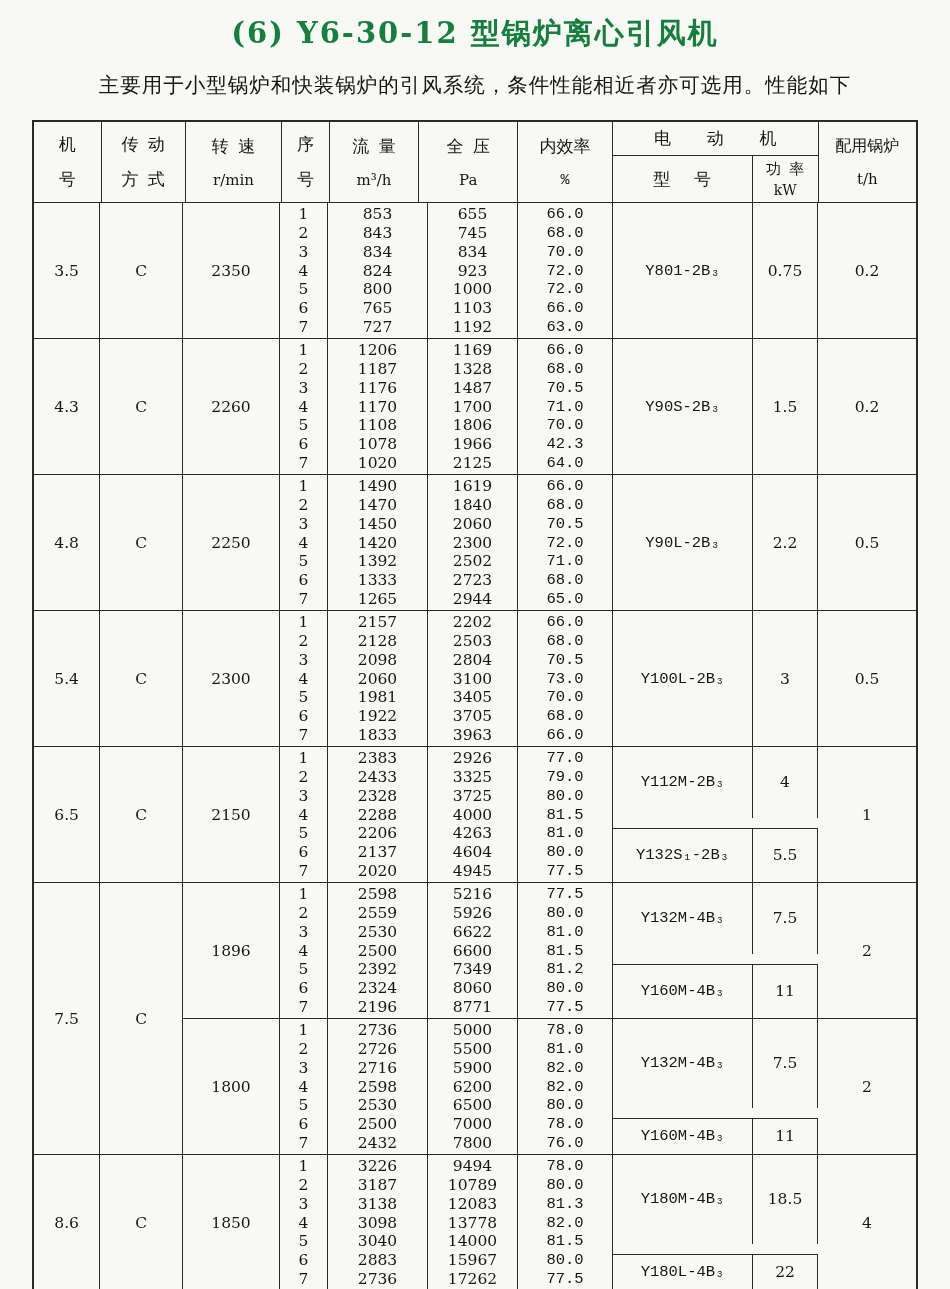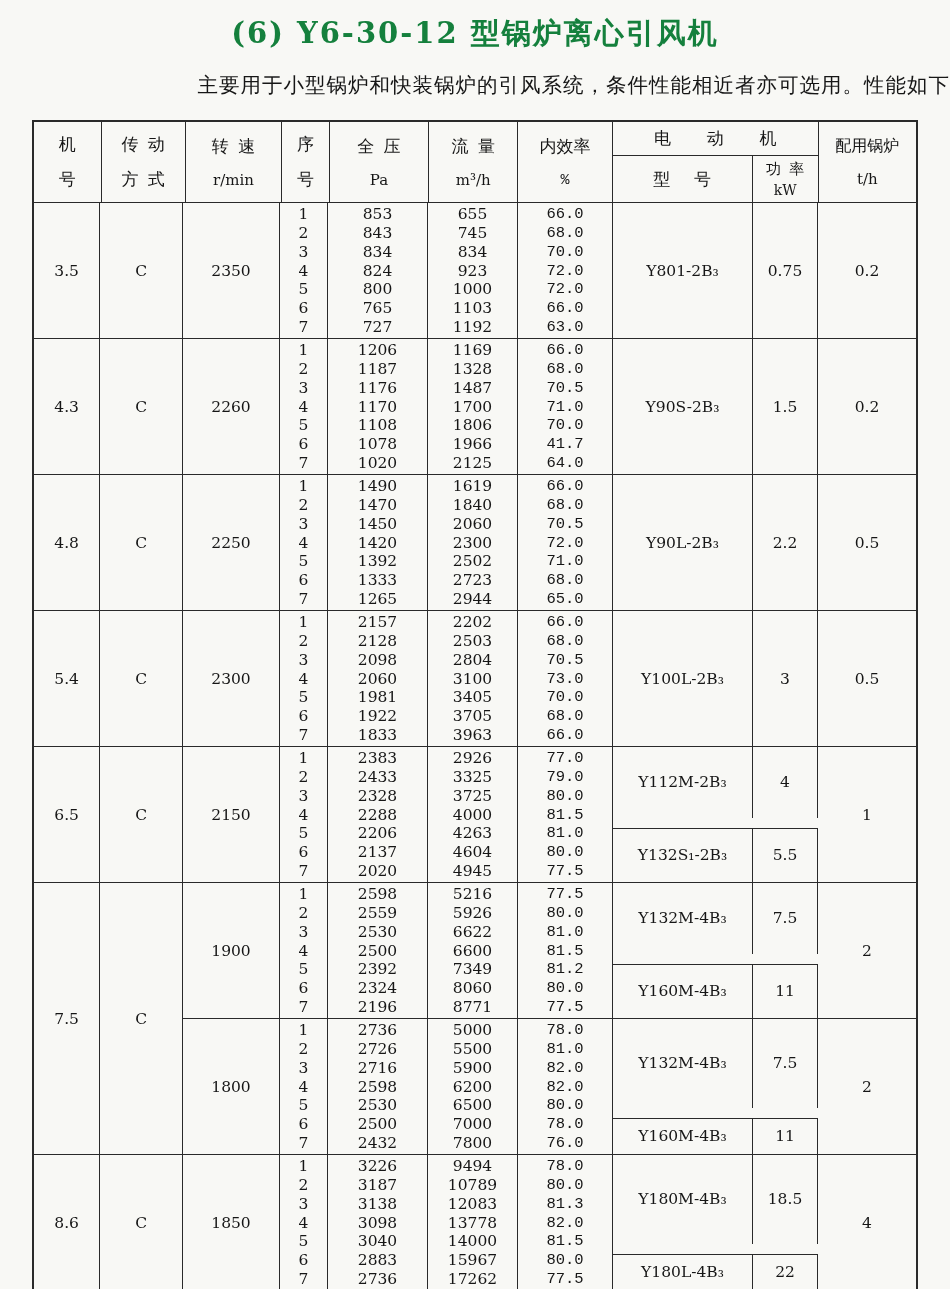--- a/index.html
+++ b/index.html
@@ -14,21 +14,21 @@
   .doc-title{
     margin-top:14px;
     text-align:center;
     font-size:29px;
     font-weight:600;
     letter-spacing:2px;
     color:#15803d;
   }
   .doc-subtitle{
     margin-top:17px;
-    text-align:right;
+    text-align:center;
     font-size:20.5px;
     color:#161616;
     letter-spacing:1px;
   }
   
   .perf-table{
     box-sizing:border-box;
     margin:21px 0 0 32px;
     width:886px;
     border:2px solid #2a2a2a;
@@ -92,21 +92,21 @@
     display:flex;flex-direction:column;
     padding:2px 0;
   }
   .num-line{
     flex:1;display:flex;align-items:center;justify-content:center;
     font-size:15.5px;
   }
   .motor-wrap{width:205px;display:flex;flex-direction:column;}
   .motor-row{display:flex;flex-grow:1;flex-basis:0;}
   .motor-row + .motor-row{border-top:1.5px solid #2a2a2a;margin-top:10px;}
-  .motor-row .col-model{border-right:1.5px solid #2a2a2a;font-size:15.5px;}
+  .motor-row .col-model{border-right:1.5px solid #2a2a2a;font-size:15.5px;font-family:Liberation Mono, monospace;}
   .motor-row .col-power{border-right:1.5px solid #2a2a2a;font-size:15.5px;}
   .block .col-boiler{border-right:none;}
 </style>
 </head>
 <body>
 
 <div class="page">
 
   <div class="doc-title">(6) Y6-30-12 型锅炉离心引风机</div>
   <div class="doc-subtitle">主要用于小型锅炉和快装锅炉的引风系统，条件性能相近者亦可选用。性能如下</div>
@@ -123,27 +123,27 @@
         <span class="sp1">方式</span>
       </div>
       <div class="h-cell col-speed">
         <span class="sp1">转速</span>
         <span class="unit">r/min</span>
       </div>
       <div class="h-cell col-serial">
         <span>序</span>
         <span>号</span>
       </div>
+      <div class="h-cell col-flow">
+        <span class="sp1">流量</span>
+        <span class="unit">m³/h</span>
+      </div>
       <div class="h-cell col-pressure">
         <span class="sp1">全压</span>
         <span class="unit">Pa</span>
-      </div>
-      <div class="h-cell col-flow">
-        <span class="sp1">流量</span>
-        <span class="unit">m³/h</span>
       </div>
       <div class="h-cell col-eff">
         <span>内效率</span>
         <span class="unit">%</span>
       </div>
       <div class="motor-head">
         <div class="motor-head-title">电动机</div>
         <div class="motor-head-sub">
           <div class="h-cell col-model">型号</div>
           <div class="h-cell col-power">
@@ -243,21 +243,21 @@
                 <div class="num-line">1806</div>
                 <div class="num-line">1966</div>
                 <div class="num-line">2125</div>
               </div>
               <div class="num-col col-eff">
                 <div class="num-line">66.0</div>
                 <div class="num-line">68.0</div>
                 <div class="num-line">70.5</div>
                 <div class="num-line">71.0</div>
                 <div class="num-line">70.0</div>
-                <div class="num-line">41.7</div>
+                <div class="num-line">42.3</div>
                 <div class="num-line">64.0</div>
               </div>
               <div class="motor-wrap">
                 <div class="motor-row" style="flex-grow: 7;">
                   <div class="cell col-model">Y90S-2B₃</div>
                   <div class="cell col-power">1.5</div>
                 </div>
               </div>
               <div class="cell col-boiler">0.2</div>
             </div>
@@ -421,21 +421,21 @@
               </div>
               <div class="cell col-boiler">1</div>
             </div>
           </div>
         </div>
         <div class="table-group">
           <div class="cell col-machine">7.5</div>
           <div class="cell col-drive">C</div>
           <div class="blocks">
             <div class="block">
-              <div class="cell col-speed">1900</div>
+              <div class="cell col-speed">1896</div>
               <div class="num-col col-serial">
                 <div class="num-line">1</div>
                 <div class="num-line">2</div>
                 <div class="num-line">3</div>
                 <div class="num-line">4</div>
                 <div class="num-line">5</div>
                 <div class="num-line">6</div>
                 <div class="num-line">7</div>
               </div>
               <div class="num-col col-pressure">

